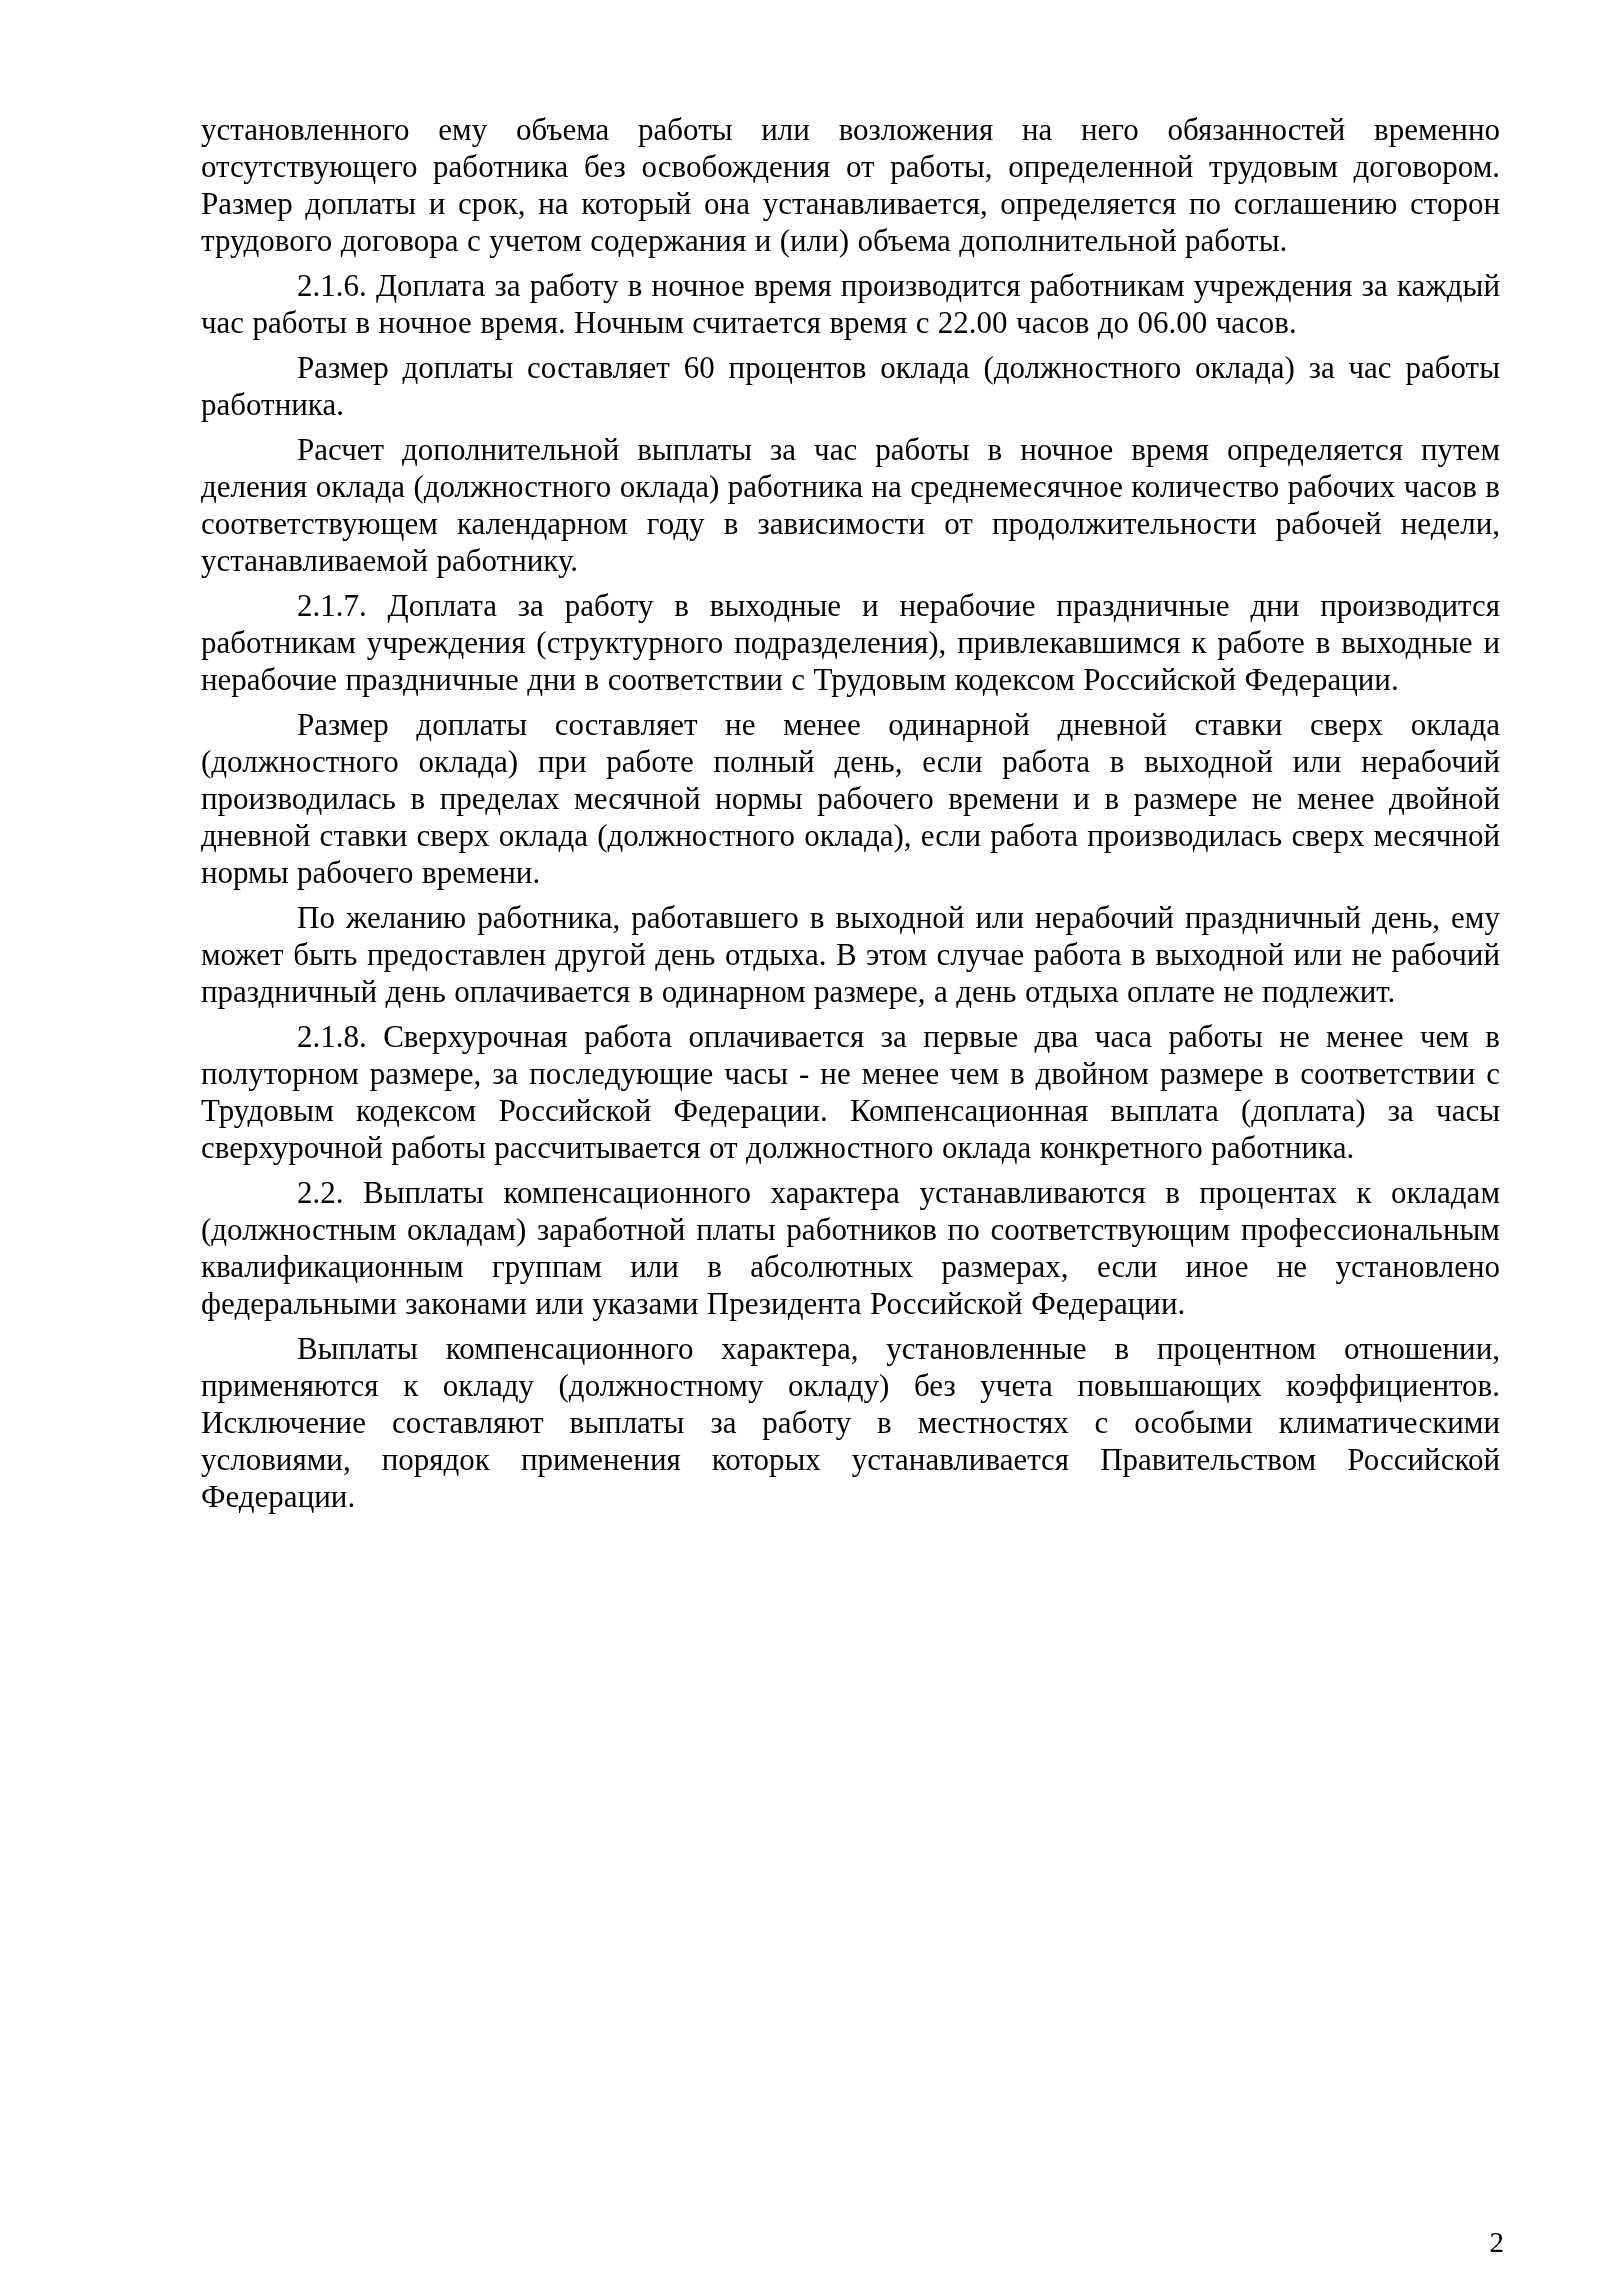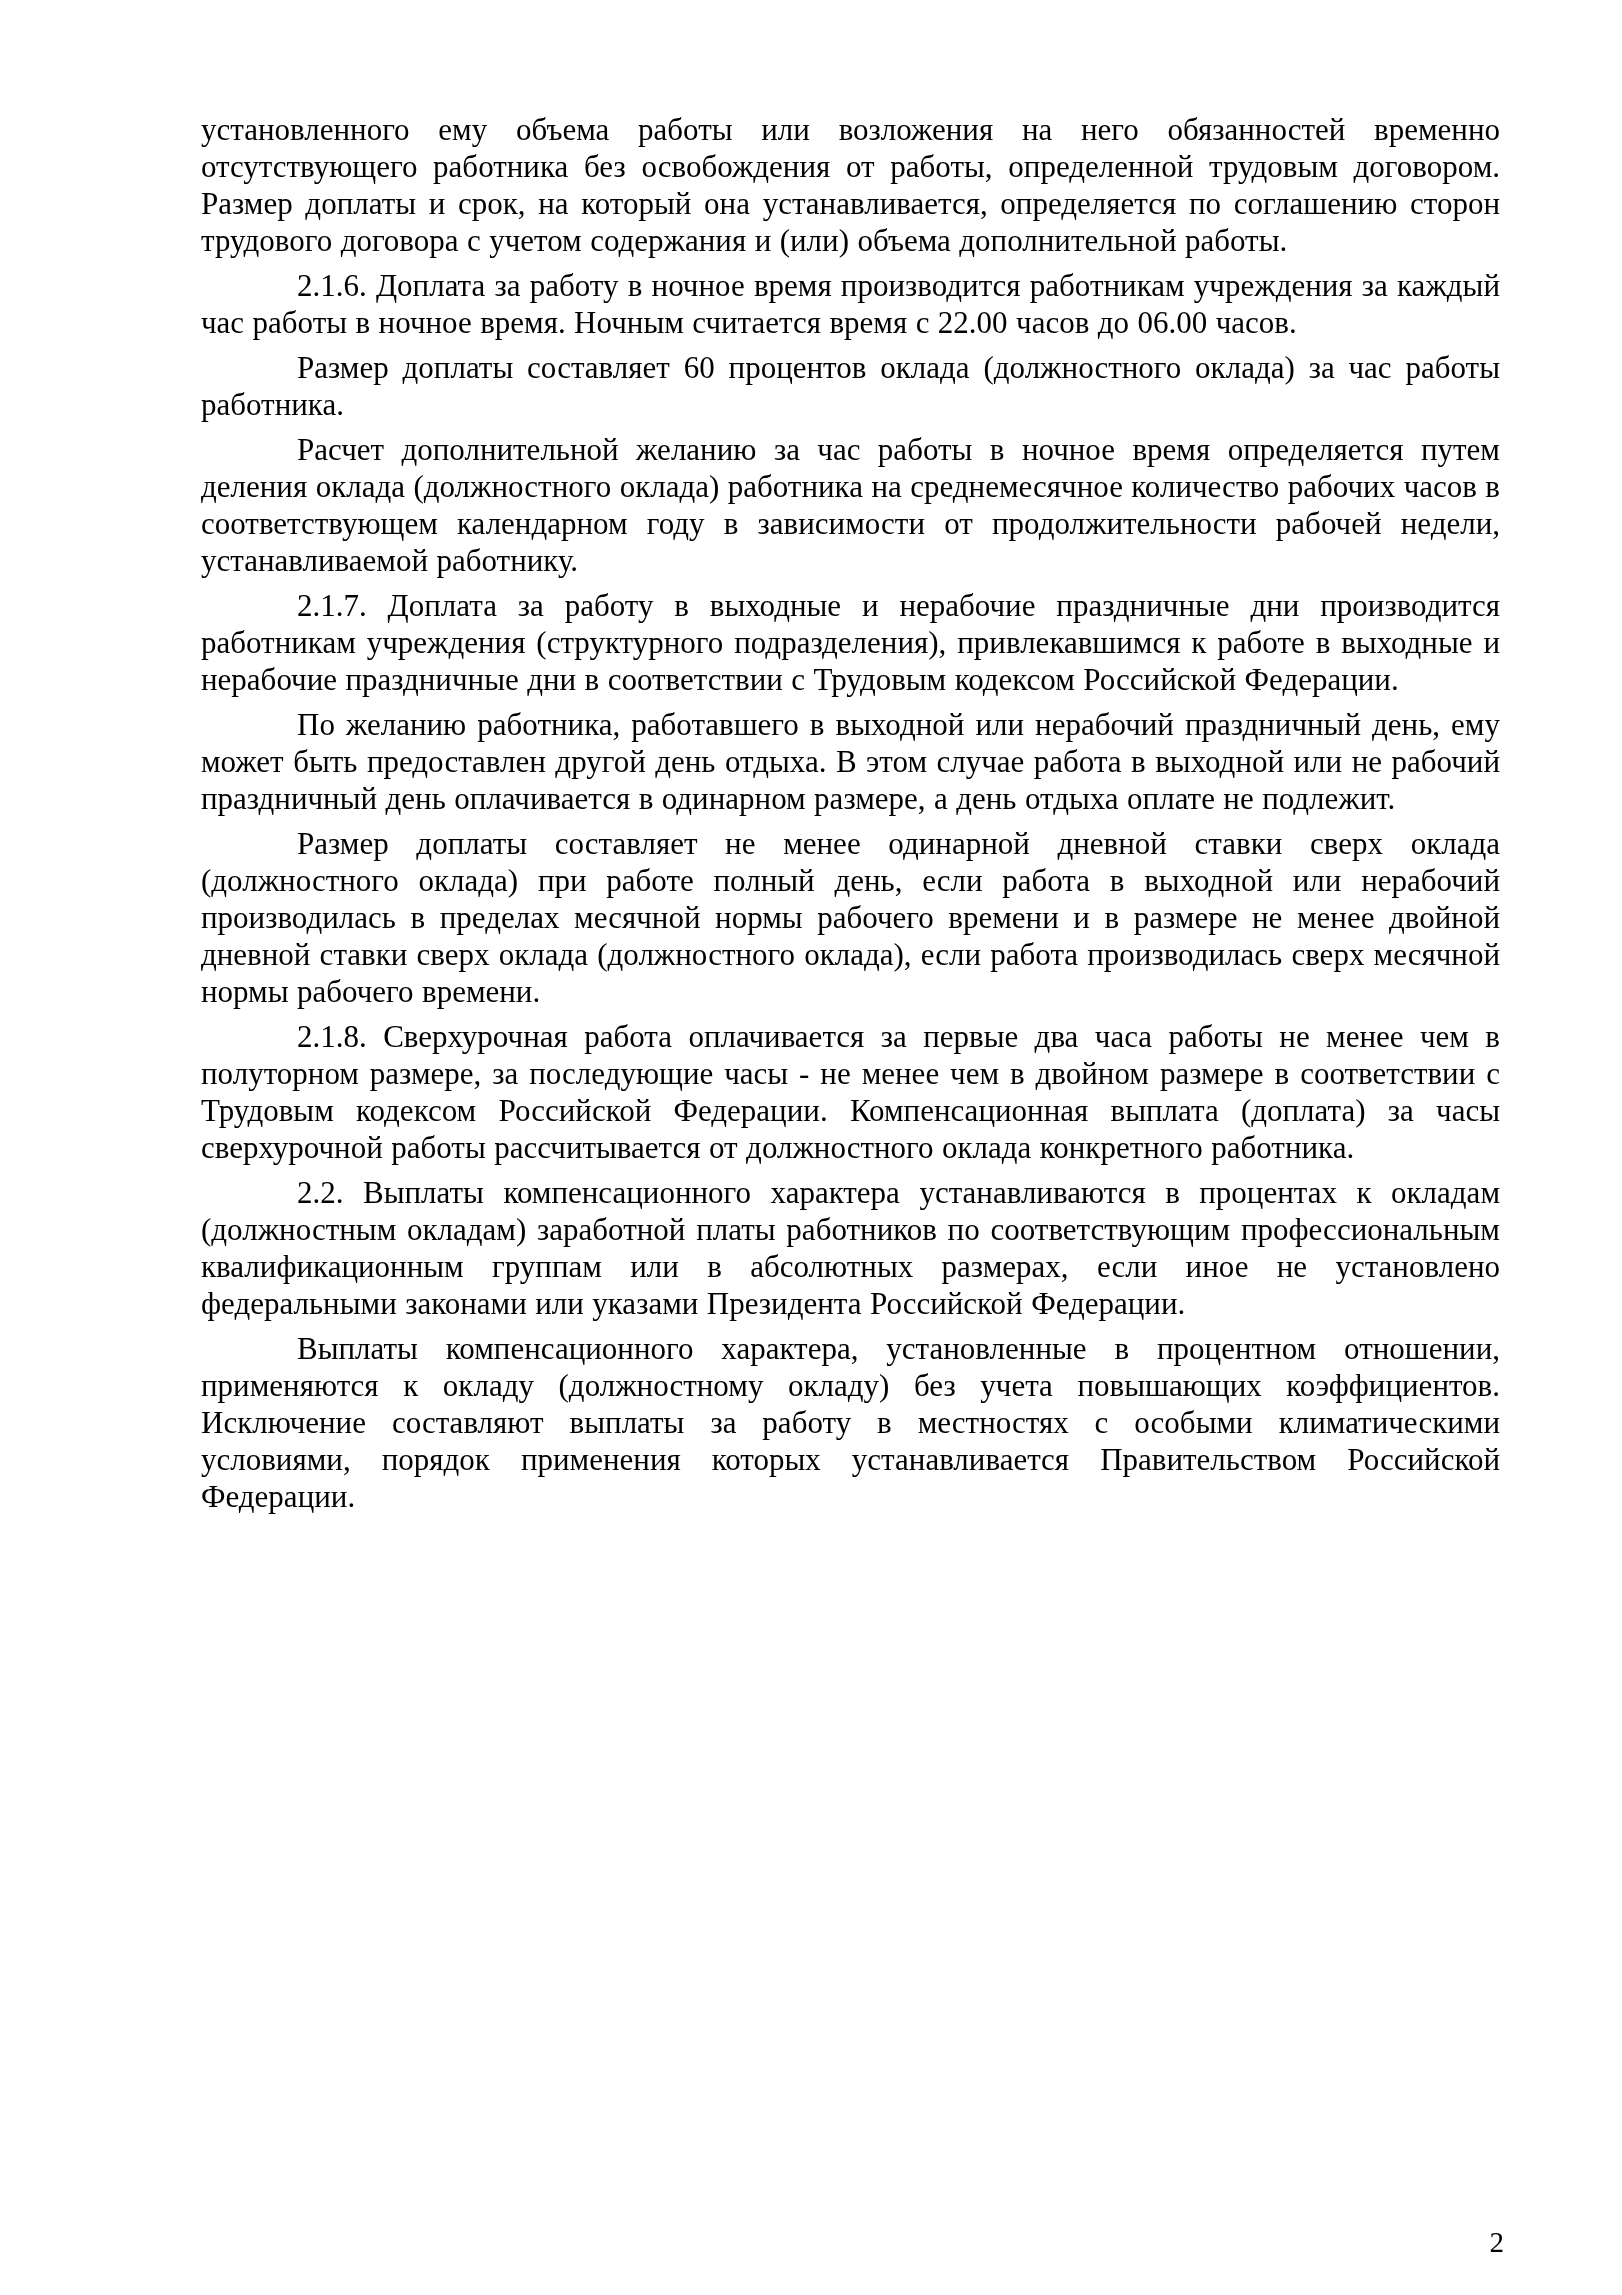--- a/index.html
+++ b/index.html
@@ -43,23 +43,23 @@
   }
 </style>
 </head>
 <body>
 
 <div class="page">
   <div class="content">
     <p>установленного ему объема работы или возложения на него обязанностей временно отсутствующего работника без освобождения от работы, определенной трудовым договором. Размер доплаты и срок, на который она устанавливается, определяется по соглашению сторон трудового договора с учетом содержания и (или) объема дополнительной работы.</p>
     <p class="indent">2.1.6. Доплата за работу в ночное время производится работникам учреждения за каждый час работы в ночное время. Ночным считается время с 22.00 часов до 06.00 часов.</p>
     <p class="indent">Размер доплаты составляет 60 процентов оклада (должностного оклада) за час работы работника.</p>
-    <p class="indent">Расчет дополнительной желанию за час работы в ночное время определяется путем деления оклада (должностного оклада) работника на среднемесячное количество рабочих часов в соответствующем календарном году в зависимости от продолжительности рабочей недели, устанавливаемой работнику.</p>
+    <p class="indent">Расчет дополнительной выплаты за час работы в ночное время определяется путем деления оклада (должностного оклада) работника на среднемесячное количество рабочих часов в соответствующем календарном году в зависимости от продолжительности рабочей недели, устанавливаемой работнику.</p>
     <p class="indent">2.1.7. Доплата за работу в выходные и нерабочие праздничные дни производится работникам учреждения (структурного подразделения), привлекавшимся к работе в выходные и нерабочие праздничные дни в соответствии с Трудовым кодексом Российской Федерации.</p>
+    <p class="indent">Размер доплаты составляет не менее одинарной дневной ставки сверх оклада (должностного оклада) при работе полный день, если работа в выходной или нерабочий производилась в пределах месячной нормы рабочего времени и в размере не менее двойной дневной ставки сверх оклада (должностного оклада), если работа производилась сверх месячной нормы рабочего времени.</p>
     <p class="indent">По желанию работника, работавшего в выходной или нерабочий праздничный день, ему может быть предоставлен другой день отдыха. В этом случае работа в выходной или не рабочий праздничный день оплачивается в одинарном размере, а день отдыха оплате не подлежит.</p>
-    <p class="indent">Размер доплаты составляет не менее одинарной дневной ставки сверх оклада (должностного оклада) при работе полный день, если работа в выходной или нерабочий производилась в пределах месячной нормы рабочего времени и в размере не менее двойной дневной ставки сверх оклада (должностного оклада), если работа производилась сверх месячной нормы рабочего времени.</p>
     <p class="indent">2.1.8. Сверхурочная работа оплачивается за первые два часа работы не менее чем в полуторном размере, за последующие часы - не менее чем в двойном размере в соответствии с Трудовым кодексом Российской Федерации. Компенсационная выплата (доплата) за часы сверхурочной работы рассчитывается от должностного оклада конкретного работника.</p>
     <p class="indent">2.2. Выплаты компенсационного характера устанавливаются в процентах к окладам (должностным окладам) заработной платы работников по соответствующим профессиональным квалификационным группам или в абсолютных размерах, если иное не установлено федеральными законами или указами Президента Российской Федерации.</p>
     <p class="indent">Выплаты компенсационного характера, установленные в процентном отношении, применяются к окладу (должностному окладу) без учета повышающих коэффициентов. Исключение составляют выплаты за работу в местностях с особыми климатическими условиями, порядок применения которых устанавливается Правительством Российской Федерации.</p>
   </div>
   <div class="page-number">2</div>
 </div>
 
 
 </body></html>

